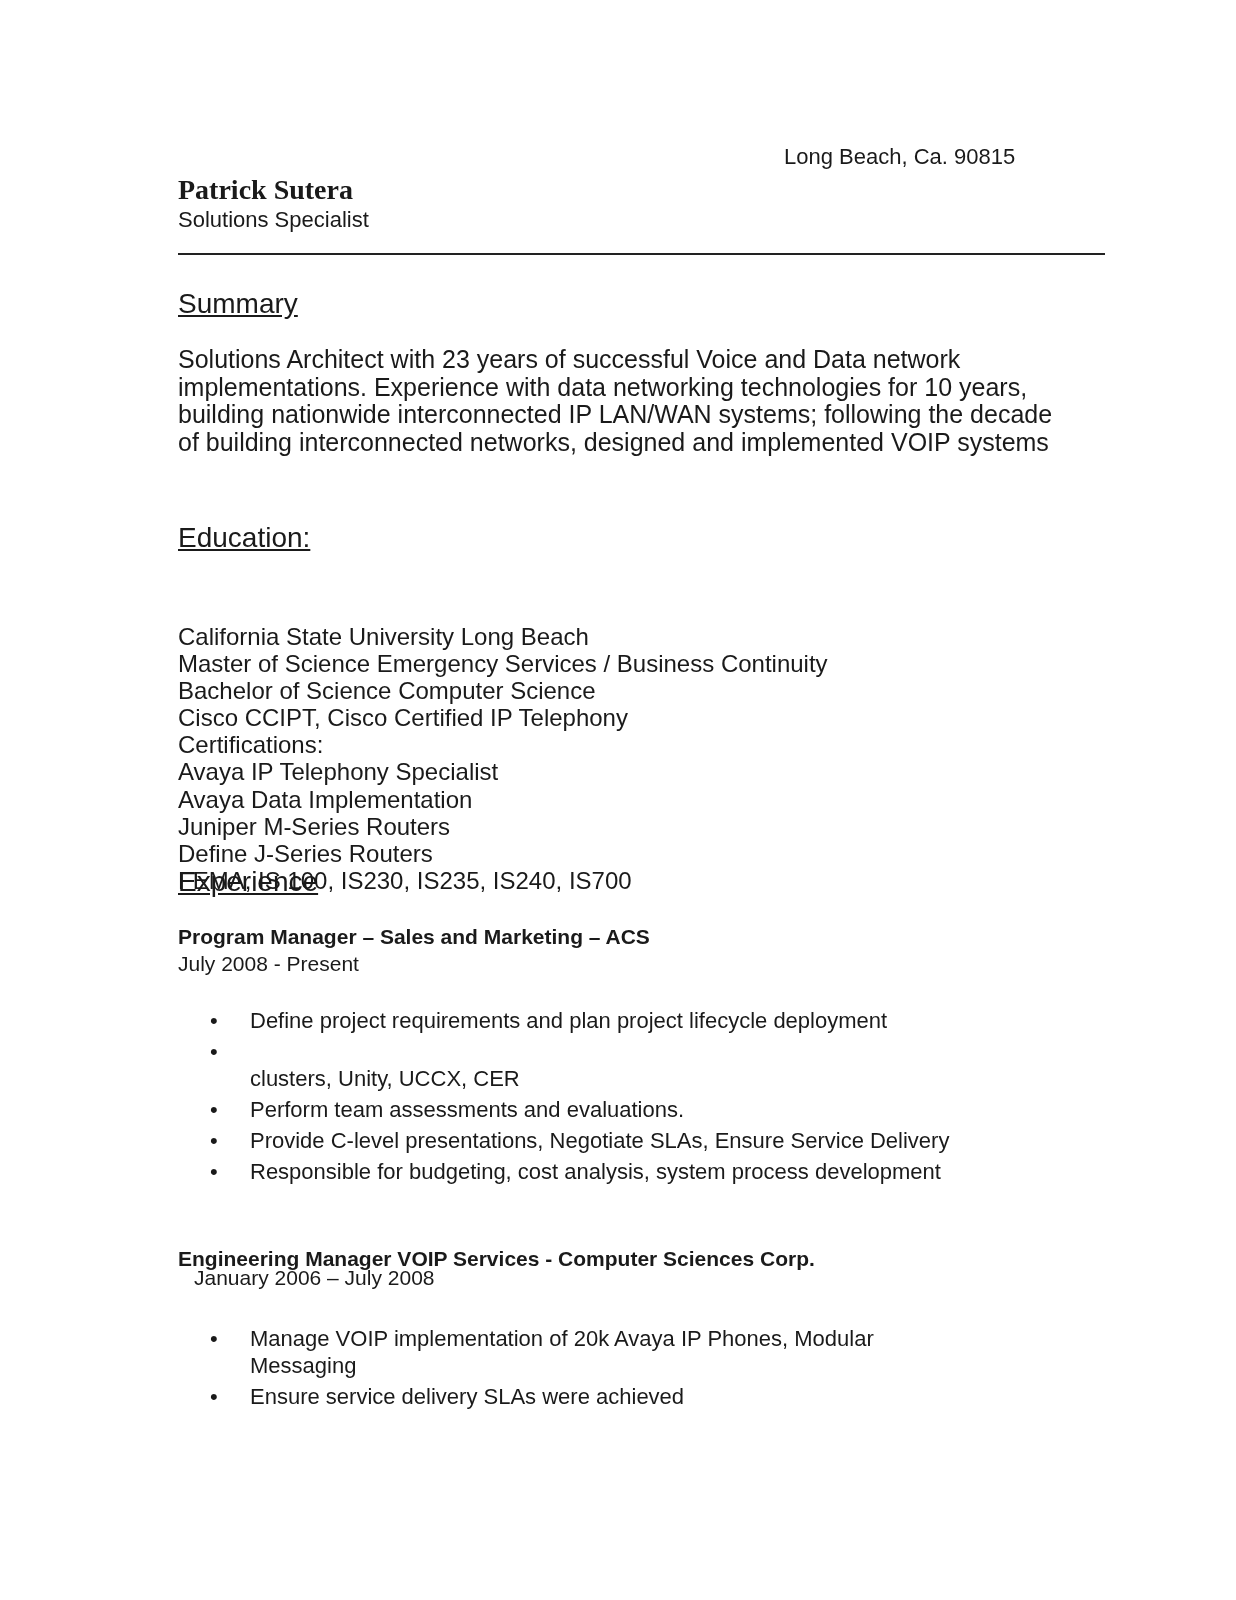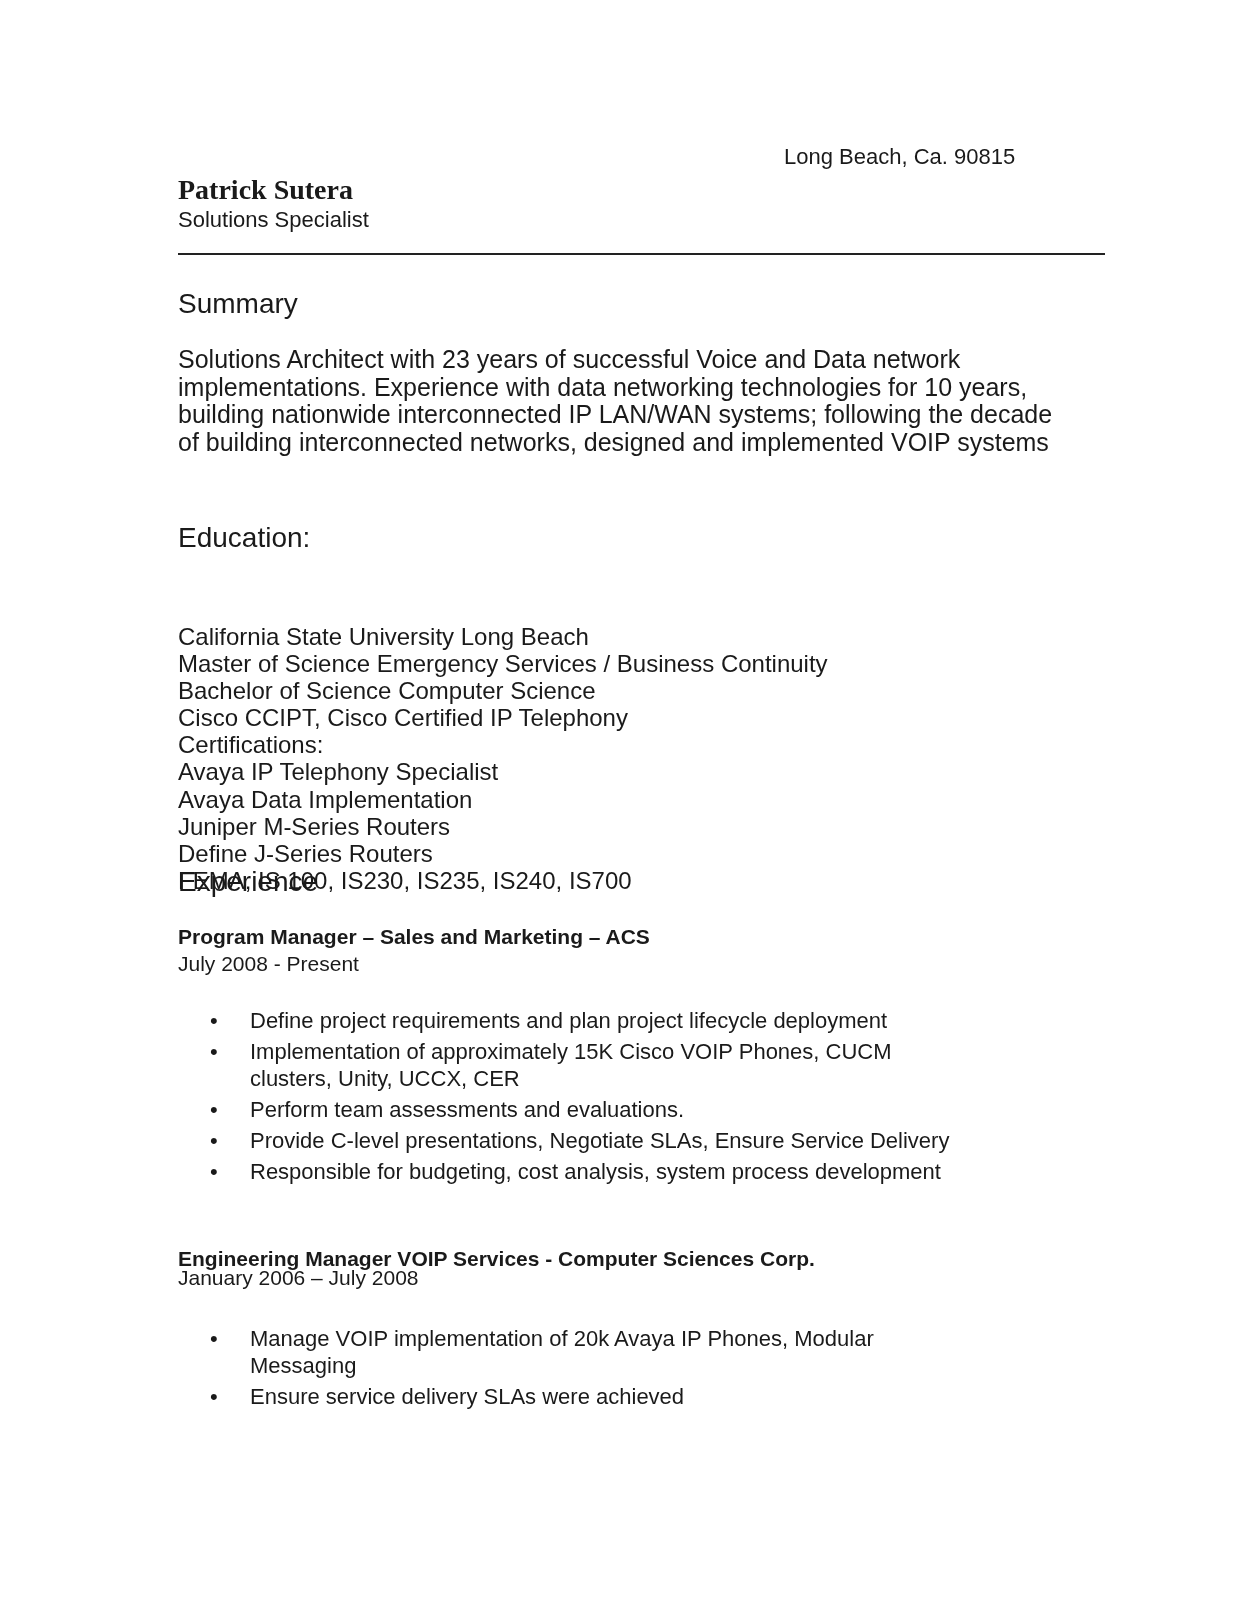--- a/index.html
+++ b/index.html
@@ -2,21 +2,21 @@
 <html><head>
 <meta charset="utf-8">
 <style>
   html, body { margin:0; padding:0; background:#ffffff; }
   body { width:1236px; height:1600px; position:relative; overflow:hidden; color:#1a1a1a; font-family:"Liberation Sans", sans-serif; }
   .abs { position:absolute; white-space:nowrap; }
   .addr { left:784px; top:144px; font-size:22px; }
   .name { left:178px; top:174px; font-size:28px; font-family:"Liberation Serif", serif; font-weight:bold; }
   .role { left:178px; top:207px; font-size:22px; }
   .rule { left:178px; top:253px; width:927px; height:2px; background:#222; }
-  .h { font-size:28px; left:178px; }
+  .h { font-size:28px; left:178px;text-decoration:underline; }
   .summary { left:178px; top:346px; font-size:25px; line-height:27.5px; white-space:normal; width:880px; }
   .summary div { white-space:nowrap; }
   .edu { left:178px; top:579px; font-size:24px; line-height:27.1px;margin-top:44px; }
   .job-title { left:178px; font-size:21px; font-weight:bold; }
   .job-date { left:178px; font-size:21px; }
   .bullets { left:210px; font-size:22px; }
   .bullet { position:relative; padding-left:40px; line-height:27px; white-space:nowrap; }
   .bullet .dot { position:absolute; left:0; top:0; }
 </style>
 </head>
@@ -48,24 +48,24 @@
   <div>Define J-Series Routers</div>
   <div>FEMA, IS 100, IS230, IS235, IS240, IS700</div>
 </div>
 
 <div class="abs h" style="top:866px;">Experience</div>
 
 <div class="abs job-title" style="top:925px;">Program Manager – Sales and Marketing – ACS</div>
 <div class="abs job-date" style="top:952px;">July 2008 - Present</div>
 <div class="abs bullets" style="top:1007px;">
   <div class="bullet" style="margin-bottom:4px;"><span class="dot">•</span><span>Define project requirements and plan project lifecycle deployment</span></div>
-  <div class="bullet" style="margin-bottom:4px;"><span class="dot">•</span><span>Implementation of approximately 15K Cisco VOIP Phones, CUCM</span><br><span>clusters, Unity, UCCX, CER</span></div>
+  <div class="bullet" style="margin-bottom:4px;"><span class="dot">•</span><br><span>clusters, Unity, UCCX, CER</span></div>
   <div class="bullet" style="margin-bottom:4px;"><span class="dot">•</span><span>Perform team assessments and evaluations.</span></div>
   <div class="bullet" style="margin-bottom:4px;"><span class="dot">•</span><span>Provide C-level presentations, Negotiate SLAs, Ensure Service Delivery</span></div>
   <div class="bullet"><span class="dot">•</span><span>Responsible for budgeting, cost analysis, system process development</span></div>
 </div>
 
 <div class="abs job-title" style="top:1237px;margin-top:10px;">Engineering Manager VOIP Services - Computer Sciences Corp.</div>
-<div class="abs job-date" style="top:1266px;">January 2006 – July 2008</div>
+<div class="abs job-date" style="top:1266px;margin-left:16px;">January 2006 – July 2008</div>
 <div class="abs bullets" style="top:1325px;">
   <div class="bullet" style="margin-bottom:4px;"><span class="dot">•</span><span>Manage VOIP implementation of 20k Avaya IP Phones, Modular</span><br><span>Messaging</span></div>
   <div class="bullet"><span class="dot">•</span><span>Ensure service delivery SLAs were achieved</span></div>
 </div>
 
 </body></html>

